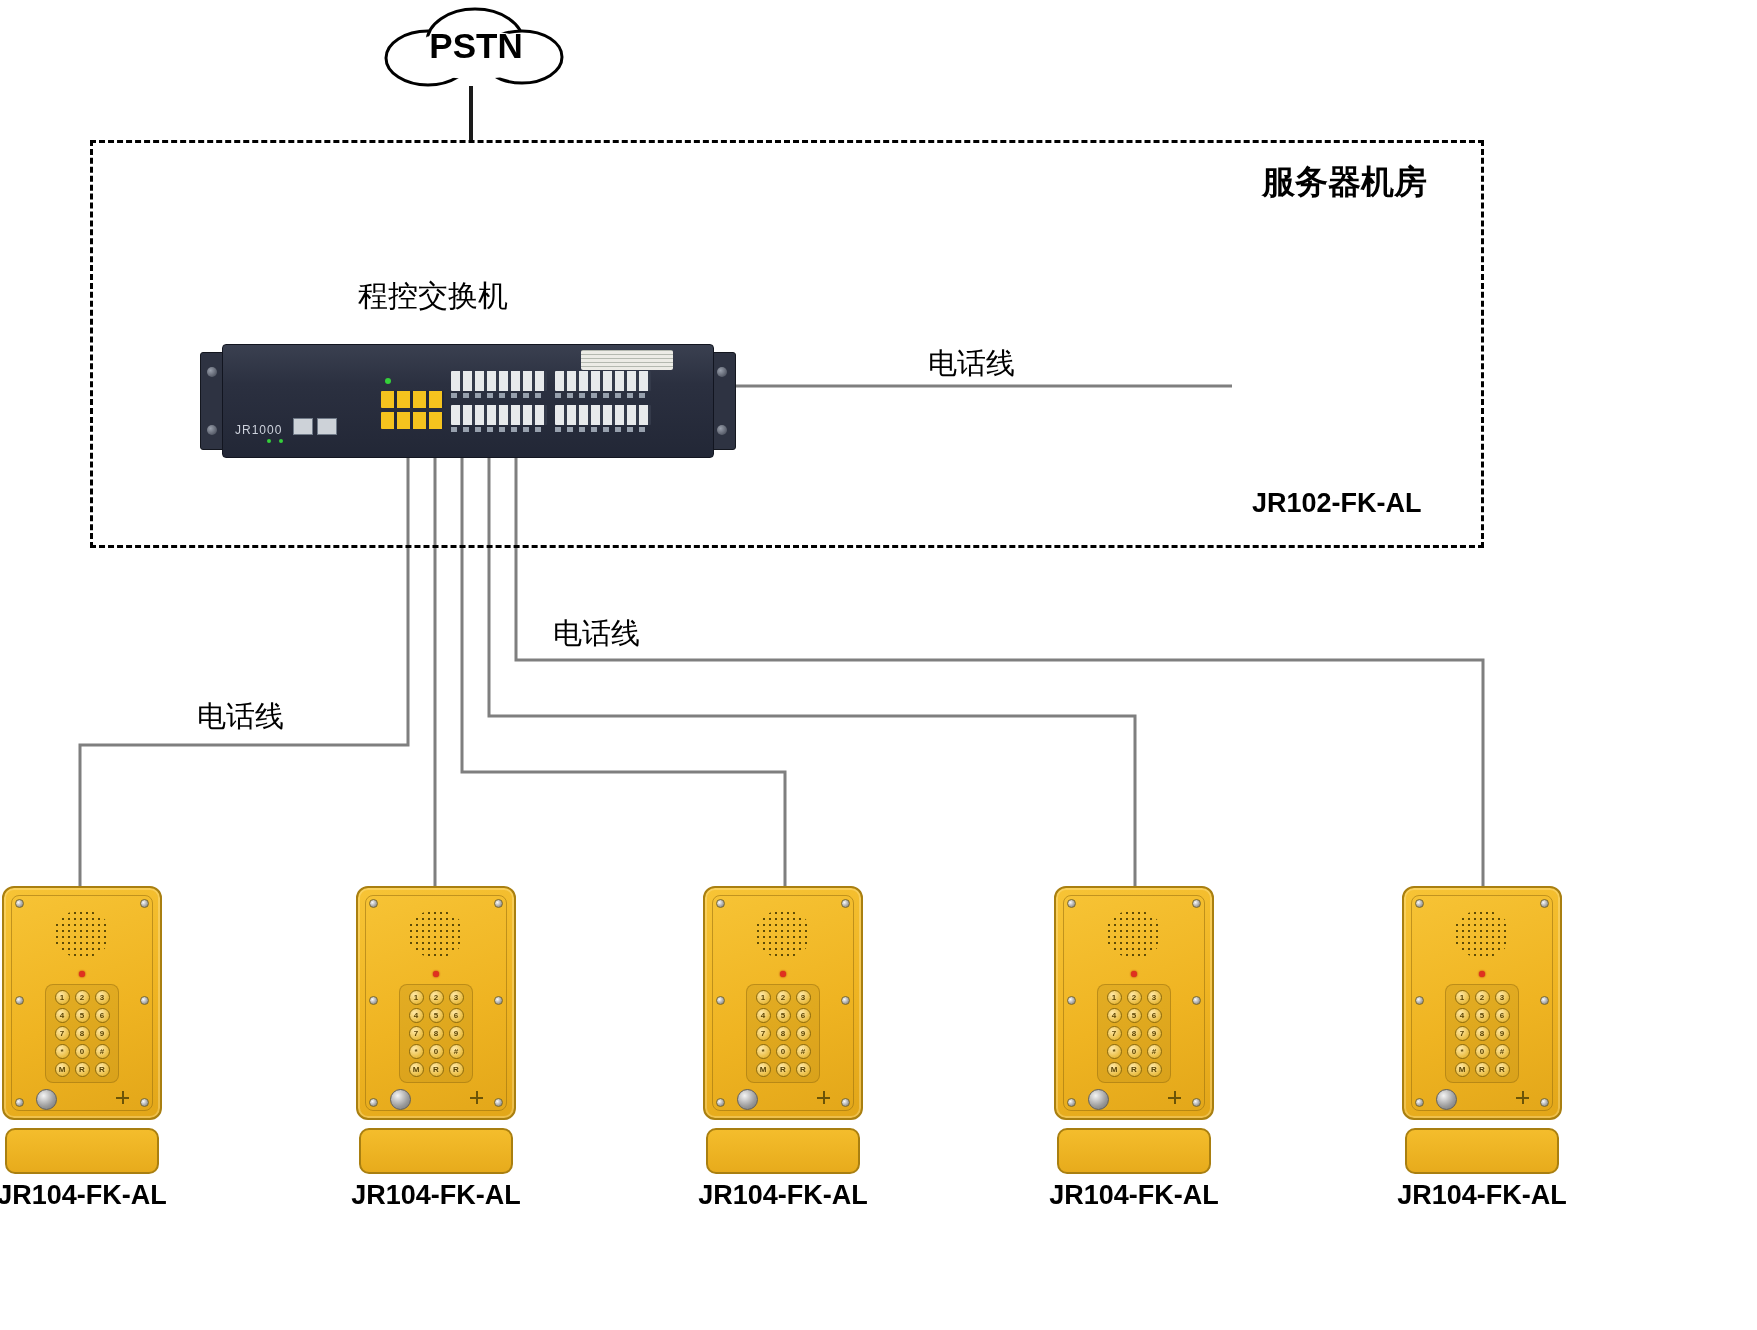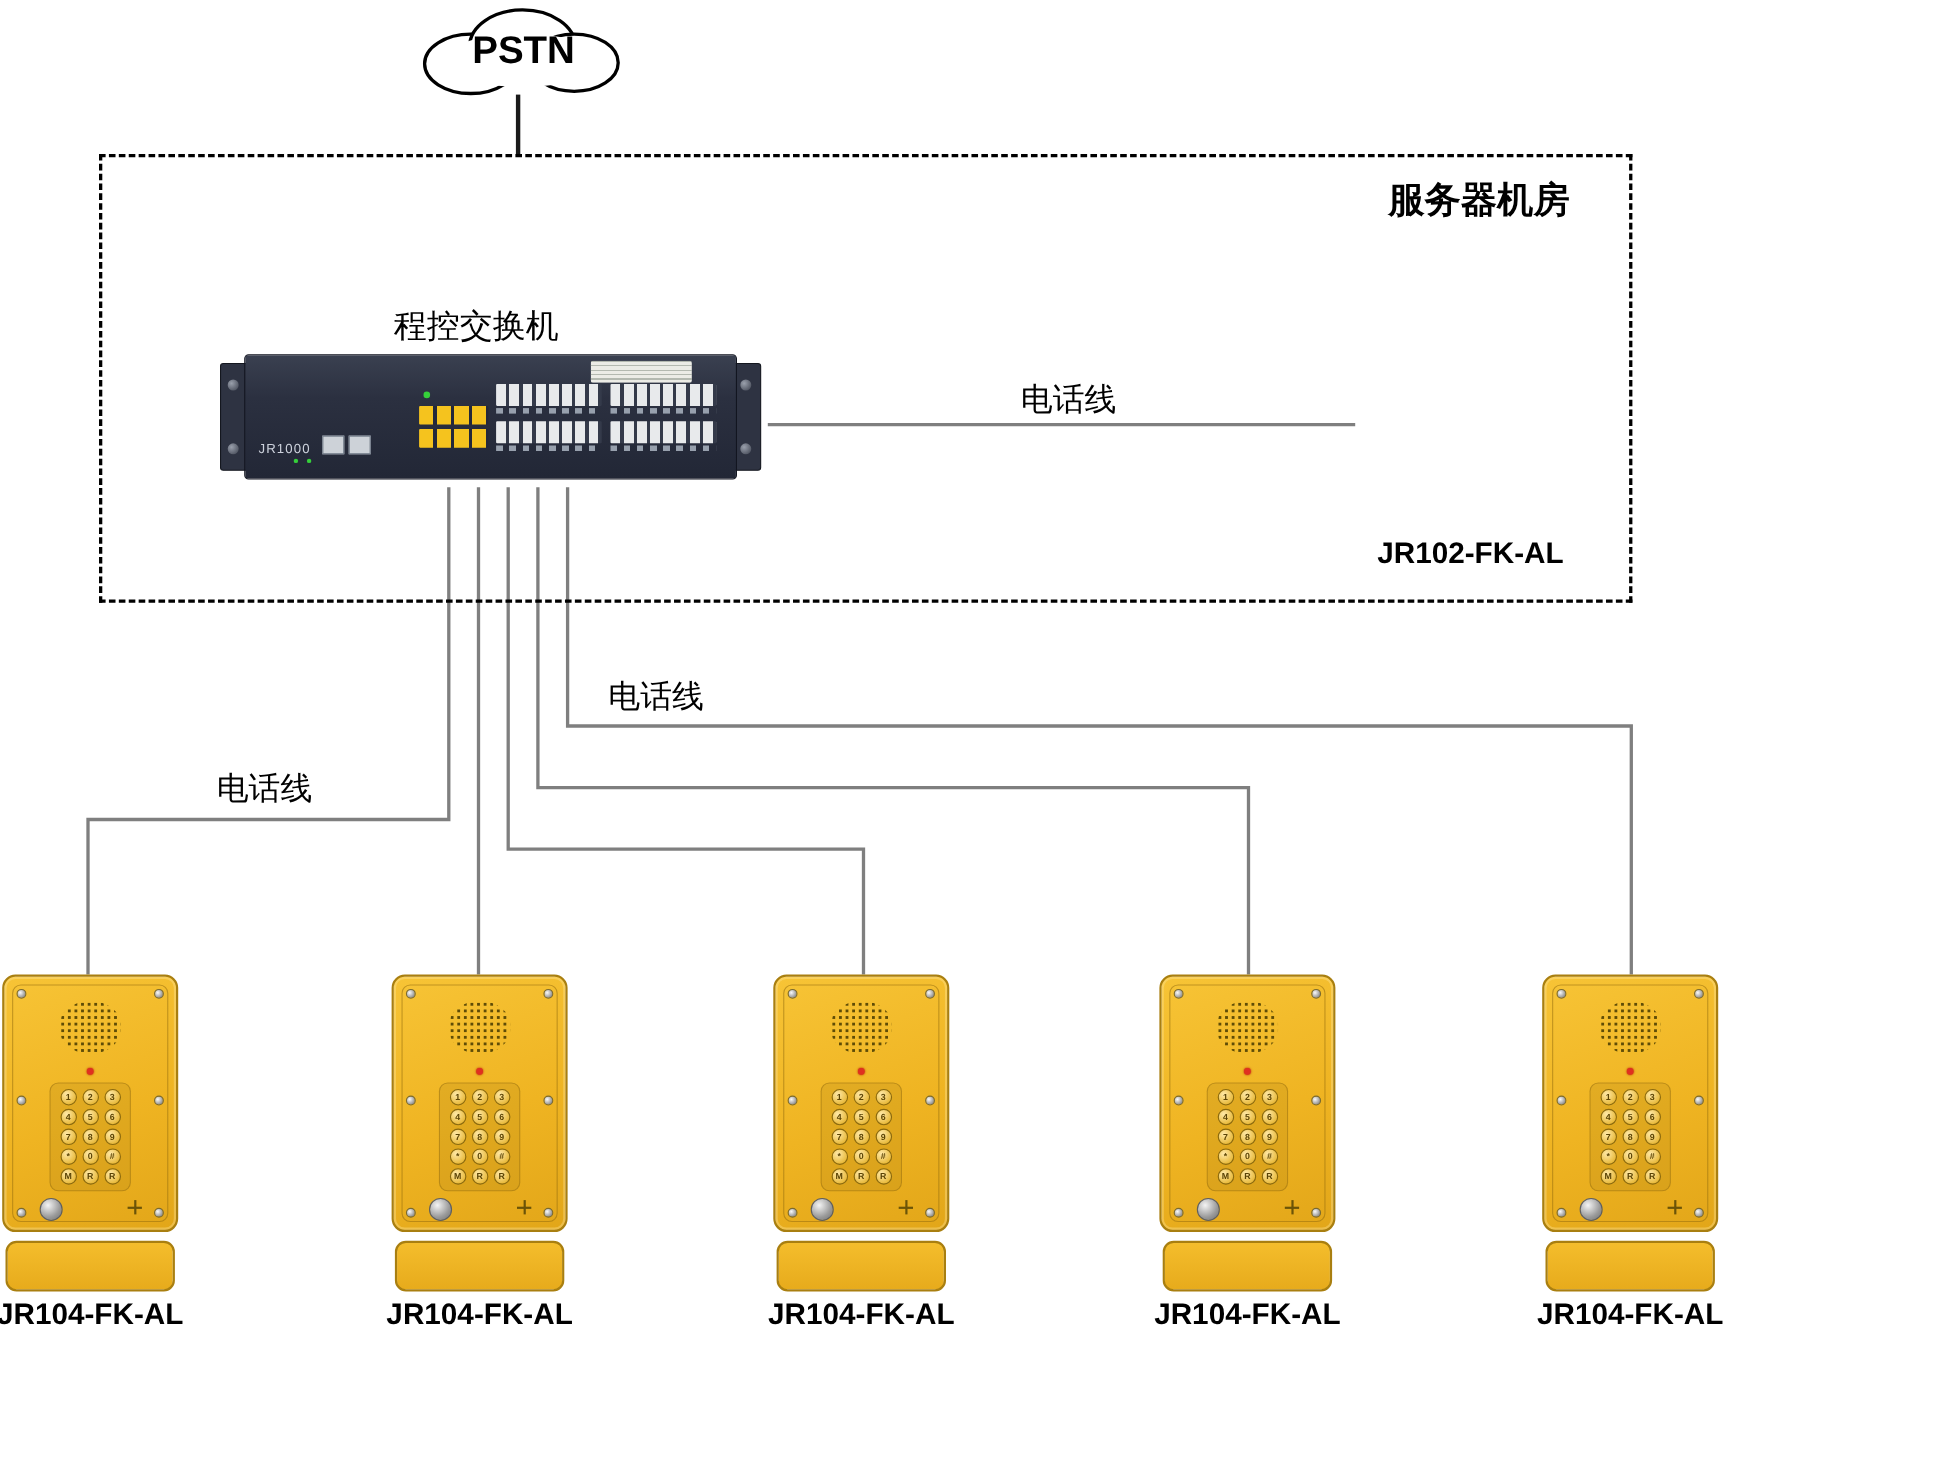--- a/index.html
+++ b/index.html
@@ -15,21 +15,21 @@
   .model-a{left:1252px;top:488px;font-size:27px;font-weight:bold;}
   .line-lbl{font-size:29px;}
   .line-lbl.right{left:928px;top:344px;}
   .line-lbl.mid{left:553px;top:614px;}
   .line-lbl.left{left:197px;top:697px;}
 
   .dashed-box{position:absolute;left:90px;top:140px;width:1388px;height:402px;
               border:3px dashed #000;z-index:2;}
 
   
-  .switch{position:absolute;left:200px;top:322px;width:492px;height:145px;z-index:4;}
+  .switch{position:absolute;left:200px;top:344px;width:492px;height:145px;z-index:4;padding-left:44px;}
   .ear{position:absolute;top:8px;width:24px;height:96px;background:#2e3342;border:1px solid #14171f;}
   .ear.left{left:0;border-radius:3px 0 0 3px;}
   .ear.right{right:0;border-radius:0 3px 3px 0;}
   .ear-screw{position:absolute;left:6px;width:10px;height:10px;border-radius:50%;
              background:radial-gradient(circle at 35% 35%,#9aa0ac,#3a3f4c);}
   .ear-screw.t{top:14px;} .ear-screw.b{bottom:14px;}
   .sw-body{position:absolute;left:22px;right:22px;top:0;height:112px;
            background:linear-gradient(180deg,#3a4050 0%,#2b3040 35%,#222736 100%);
            border:1px solid #121520;border-radius:4px;}
   .sticker{position:absolute;right:40px;top:5px;width:92px;height:20px;border-radius:2px;

